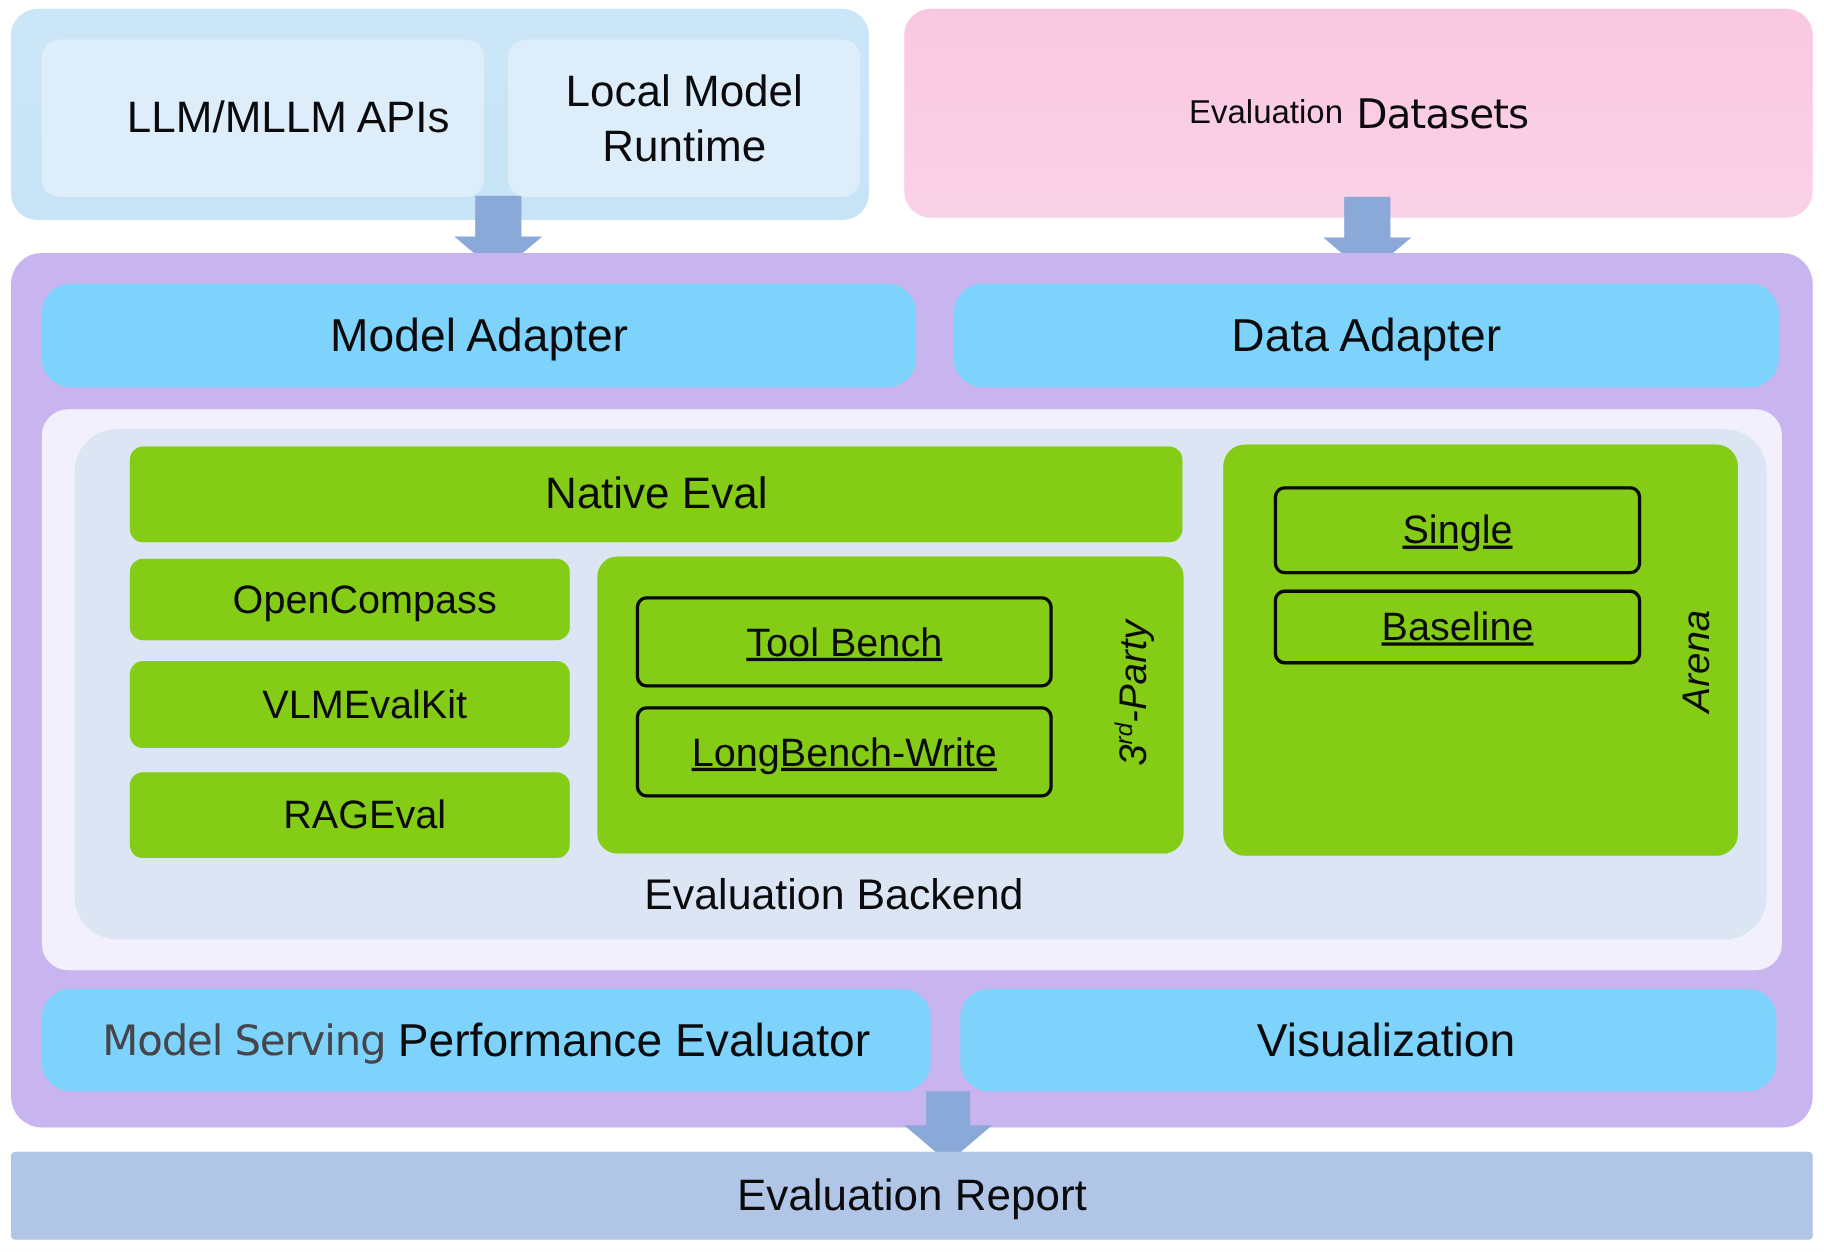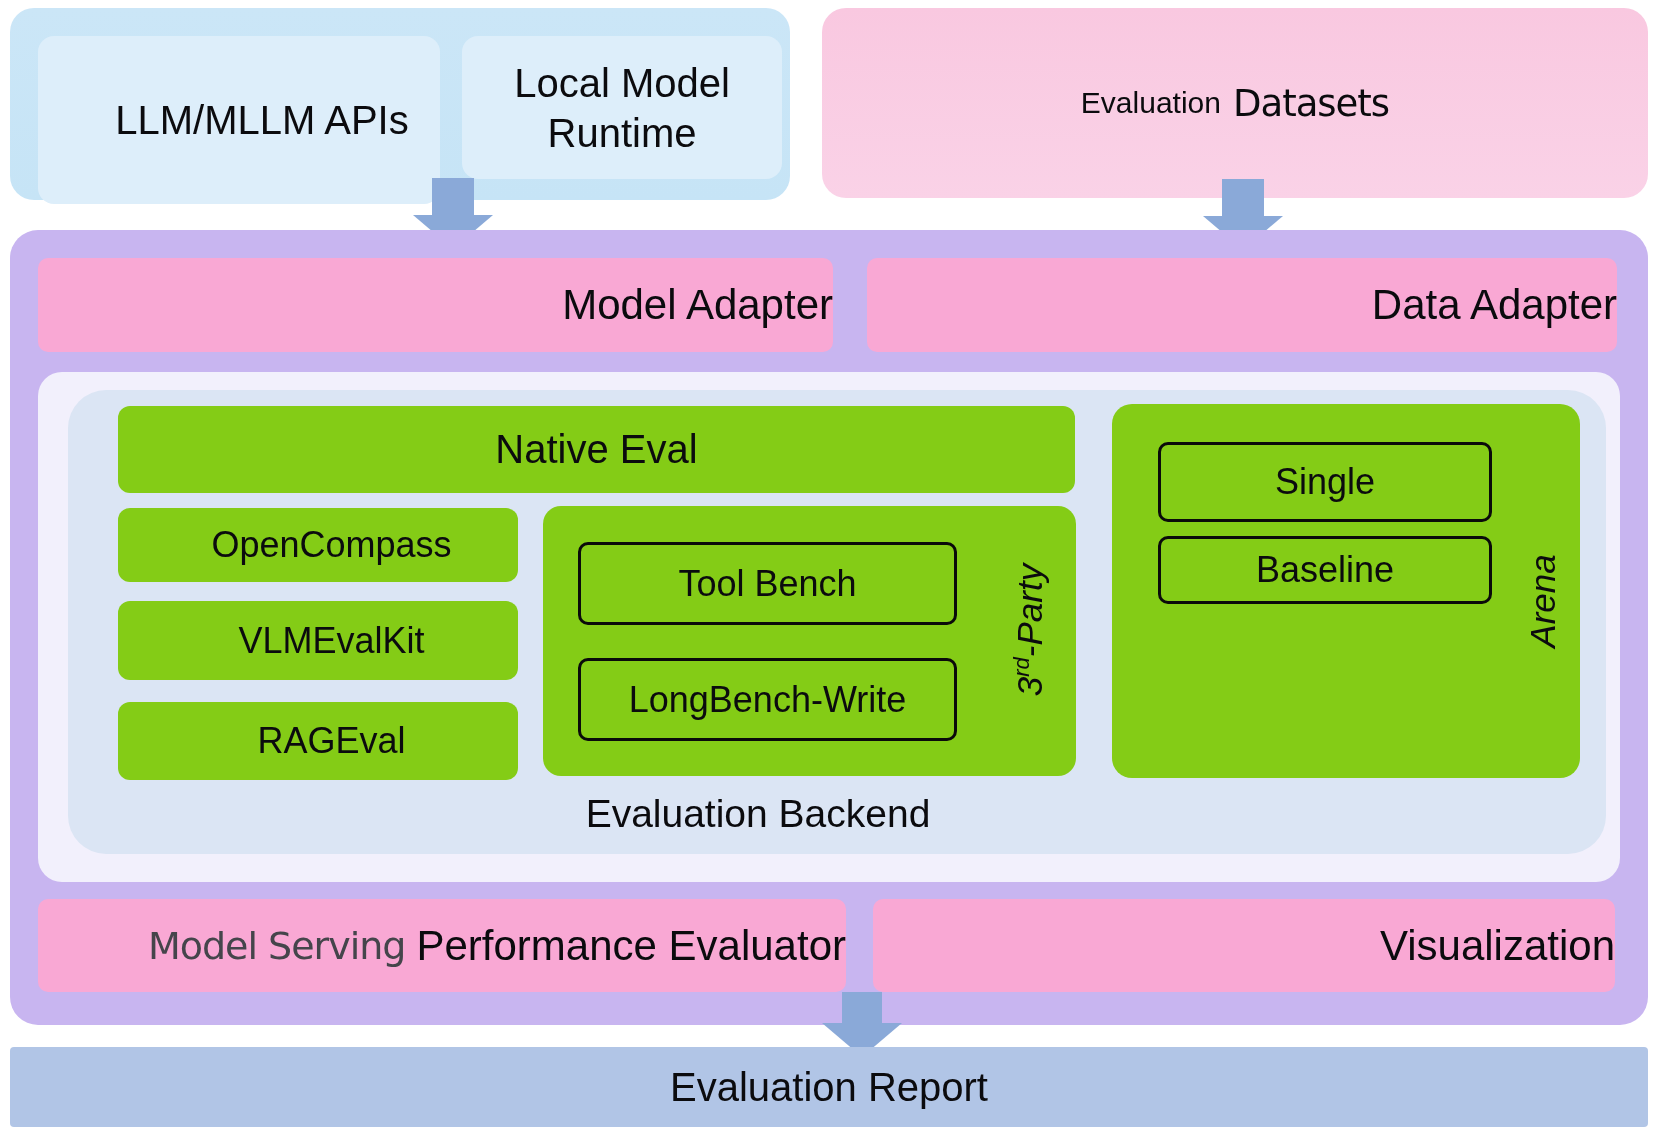--- a/index.html
+++ b/index.html
@@ -6,21 +6,21 @@
   #canvas{
     position:relative;width:1658px;height:1138px;background:#ffffff;overflow:hidden;
     font-family:"Liberation Sans",sans-serif;color:#0b0b0e;
   }
   .abs{position:absolute;box-sizing:border-box;}
   .center{display:flex;align-items:center;justify-content:center;text-align:center;}
 
   
   #src-container{left:10px;top:8px;width:780px;height:192px;border-radius:24px;
     background:linear-gradient(180deg,#cbe6f7 0%,#c6e4f6 100%);}
-  #box-llm-apis{left:28px;top:28px;width:402px;height:168px;border-radius:16px;
+  #box-llm-apis{left:28px;top:28px;width:402px;height:143px;border-radius:16px;
     background:#ddeefa;font-size:40px;padding-left:46px;}
   #box-local-runtime{left:452px;top:28px;width:320px;height:143px;border-radius:16px;
     background:#ddeefa;font-size:40px;line-height:1.25;}
   #datasets-box{left:822px;top:8px;width:826px;height:190px;border-radius:24px;
     background:linear-gradient(180deg,#f9c8e0 0%,#fad2e7 100%);}
   #datasets-box .t1{font-size:30px;}
   #datasets-box .t2{font-size:37px;font-family:"DejaVu Sans",sans-serif;margin-left:12px;letter-spacing:-1px;}
 
   
   .arrow{z-index:30;}
@@ -30,40 +30,40 @@
   #arrow-models .shaft{left:432px;top:178px;width:42px;height:38px;}
   #arrow-models .head{left:413px;top:215px;}
   #arrow-datasets .shaft{left:1222px;top:179px;width:42px;height:38px;}
   #arrow-datasets .head{left:1203px;top:216px;}
   #arrow-report .shaft{left:842px;top:992px;width:40px;height:32px;}
   #arrow-report .head{left:822px;top:1023px;}
 
   
   #framework{left:10px;top:230px;width:1638px;height:795px;border-radius:28px;
     background:#c8b5f0;}
-  .lav-box{background:#f9a8d4;border-radius:10px;font-size:42px;justify-content:flex-end;}
+  .lav-box{background:#7dd3fc;border-radius:26px;font-size:42px;}
   #model-adapter{left:38px;top:258px;width:795px;height:94px;}
   #data-adapter{left:867px;top:258px;width:750px;height:94px;}
 
   #backend-outer{left:38px;top:372px;width:1582px;height:510px;border-radius:24px;
     background:#f2f0fc;}
   #backend-inner{left:68px;top:390px;width:1538px;height:464px;border-radius:38px;
     background:#dbe5f4;}
 
   .blue-box{background:#84cc16;border-radius:12px;}
   #native-eval{left:118px;top:406px;width:957px;height:87px;font-size:40px;}
   .tool-box{left:118px;width:400px;font-size:36px;padding-left:27px;}
   #tool-opencompass{top:508px;height:74px;}
   #tool-vlmevalkit{top:601px;height:79px;}
   #tool-rageval{top:702px;height:78px;}
 
   #third-party-box{left:543px;top:506px;width:533px;height:270px;border-radius:18px;}
-  .outline-box{border:3px solid #0a0a0a;border-radius:10px;font-size:36px;background:transparent;}
+  .outline-box{border:3px solid #0a0a0a;border-radius:10px;font-size:36px;background:transparent;text-decoration:underline;}
   #tb-toolbench{left:578px;top:542px;width:379px;height:83px;}
-  #tb-longbench{left:578px;top:658px;width:379px;height:83px;}
+  #tb-longbench{left:578px;top:642px;width:379px;height:83px;}
 
   #arena-box{left:1112px;top:404px;width:468px;height:374px;border-radius:20px;}
   #arena-single{left:1158px;top:442px;width:334px;height:80px;}
   #arena-baseline{left:1158px;top:536px;width:334px;height:68px;}
   #arena-pairwise{left:1158px;top:660px;width:334px;height:78px;}
 
   .rot-label{font-size:35px;font-style:italic;transform:rotate(-90deg);
     width:220px;height:42px;line-height:42px;text-align:center;}
   #third-party-label{left:912px;top:609px;}
   #arena-label{left:1433px;top:580px;}

